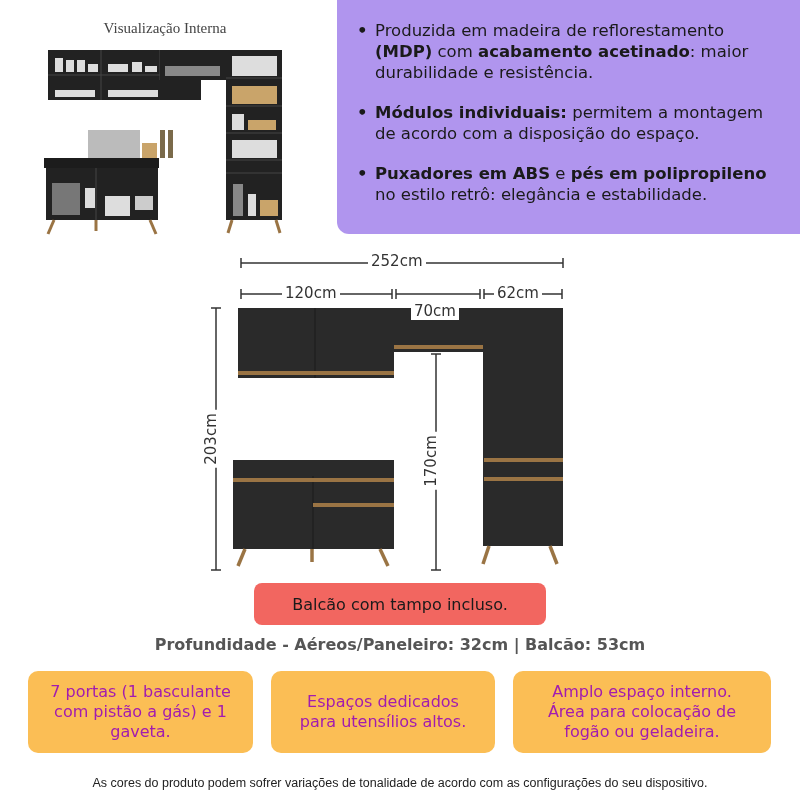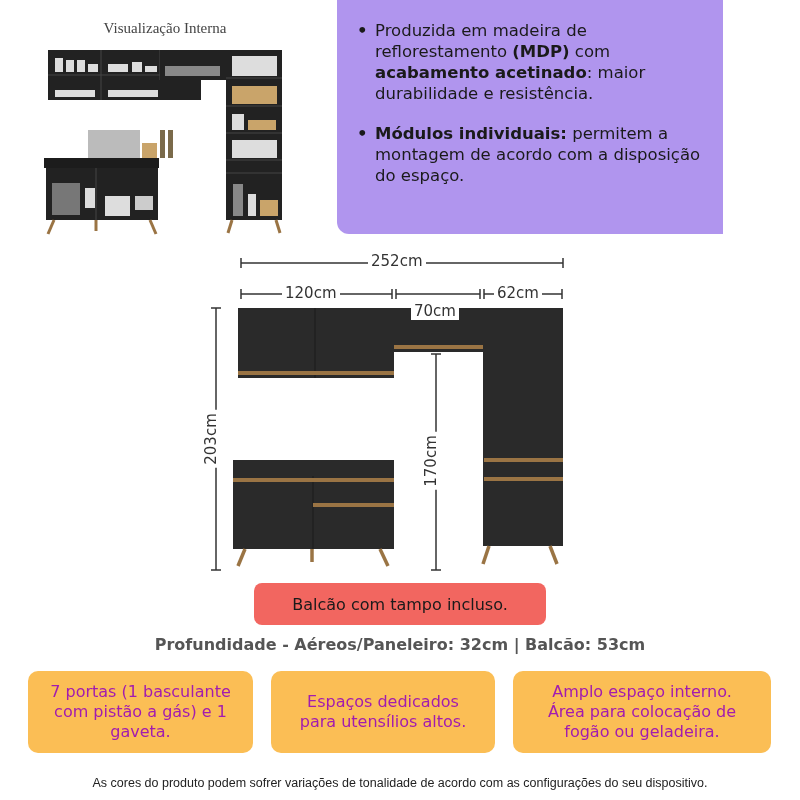--- a/index.html
+++ b/index.html
@@ -3,21 +3,21 @@
 <meta charset="utf-8">
 <style>
   * { box-sizing: border-box; margin: 0; padding: 0; }
   body { width: 800px; height: 800px; background: #ffffff; font-family: "DejaVu Sans", sans-serif; position: relative; overflow: hidden; color: #222; }
 
   
   .internal-title { position: absolute; left: 60px; top: 20px; width: 210px; text-align: center; font-size: 15px; color: #444; font-family: Liberation Serif, serif; }
   .internal-view { position: absolute; left: 40px; top: 48px; width: 250px; height: 190px; }
 
   
-  .features { position: absolute; left: 337px; top: 0; width: 386px; height: 234px; background: #b095ee; border-bottom-left-radius: 12px; padding: 20px 18px 0 20px; }
+  .features { position: absolute; left: 337px; top: 0; width: 463px; height: 234px; background: #b095ee; border-bottom-left-radius: 12px; padding: 20px 18px 0 20px; }
   .features ul { list-style: none; }
   .features li { position: relative; padding-left: 18px; font-size: 16.5px; line-height: 21px; color: #1a1a1a; margin-bottom: 19px; }
   .features li::before { content: "•"; position: absolute; left: 0; top: 0; font-weight: bold; }
   .features b { font-weight: bold; }
 
   
   .diagram { position: absolute; left: 200px; top: 240px; width: 400px; height: 340px; }
   .dim-label { position: absolute; font-size: 15px; color: #333; background: #fff; padding: 0 3px; }
 
   
@@ -89,20 +89,23 @@
     <line x1="110" y1="172" x2="116" y2="186" stroke="#9a7444" stroke-width="3"></line>
 </svg>
 
 <div class="features">
   <ul>
     <li>
       <span>Produzida em madeira de reflorestamento </span><b>(MDP)</b><span> com </span><b>acabamento acetinado</b><span>: maior durabilidade e resistência.</span>
     </li>
     <li>
       <b>Módulos individuais:</b><span> permitem a montagem de acordo com a disposição do espaço.</span>
+    </li>
+    <li>
+      <b>Puxadores em ABS</b><span> e </span><b>pés em polipropileno</b><span> no estilo retrô: elegância e estabilidade.</span>
     </li>
   </ul>
 </div>
 
 <div class="diagram">
   <svg width="400" height="340" viewBox="0 0 400 340" xmlns="http://www.w3.org/2000/svg" style="position:absolute;left:0;top:0;">
     <g stroke="#333" stroke-width="1.5">
 
       <line x1="41" y1="23" x2="363" y2="23"></line>
         <line x1="41" y1="18" x2="41" y2="28"></line>

